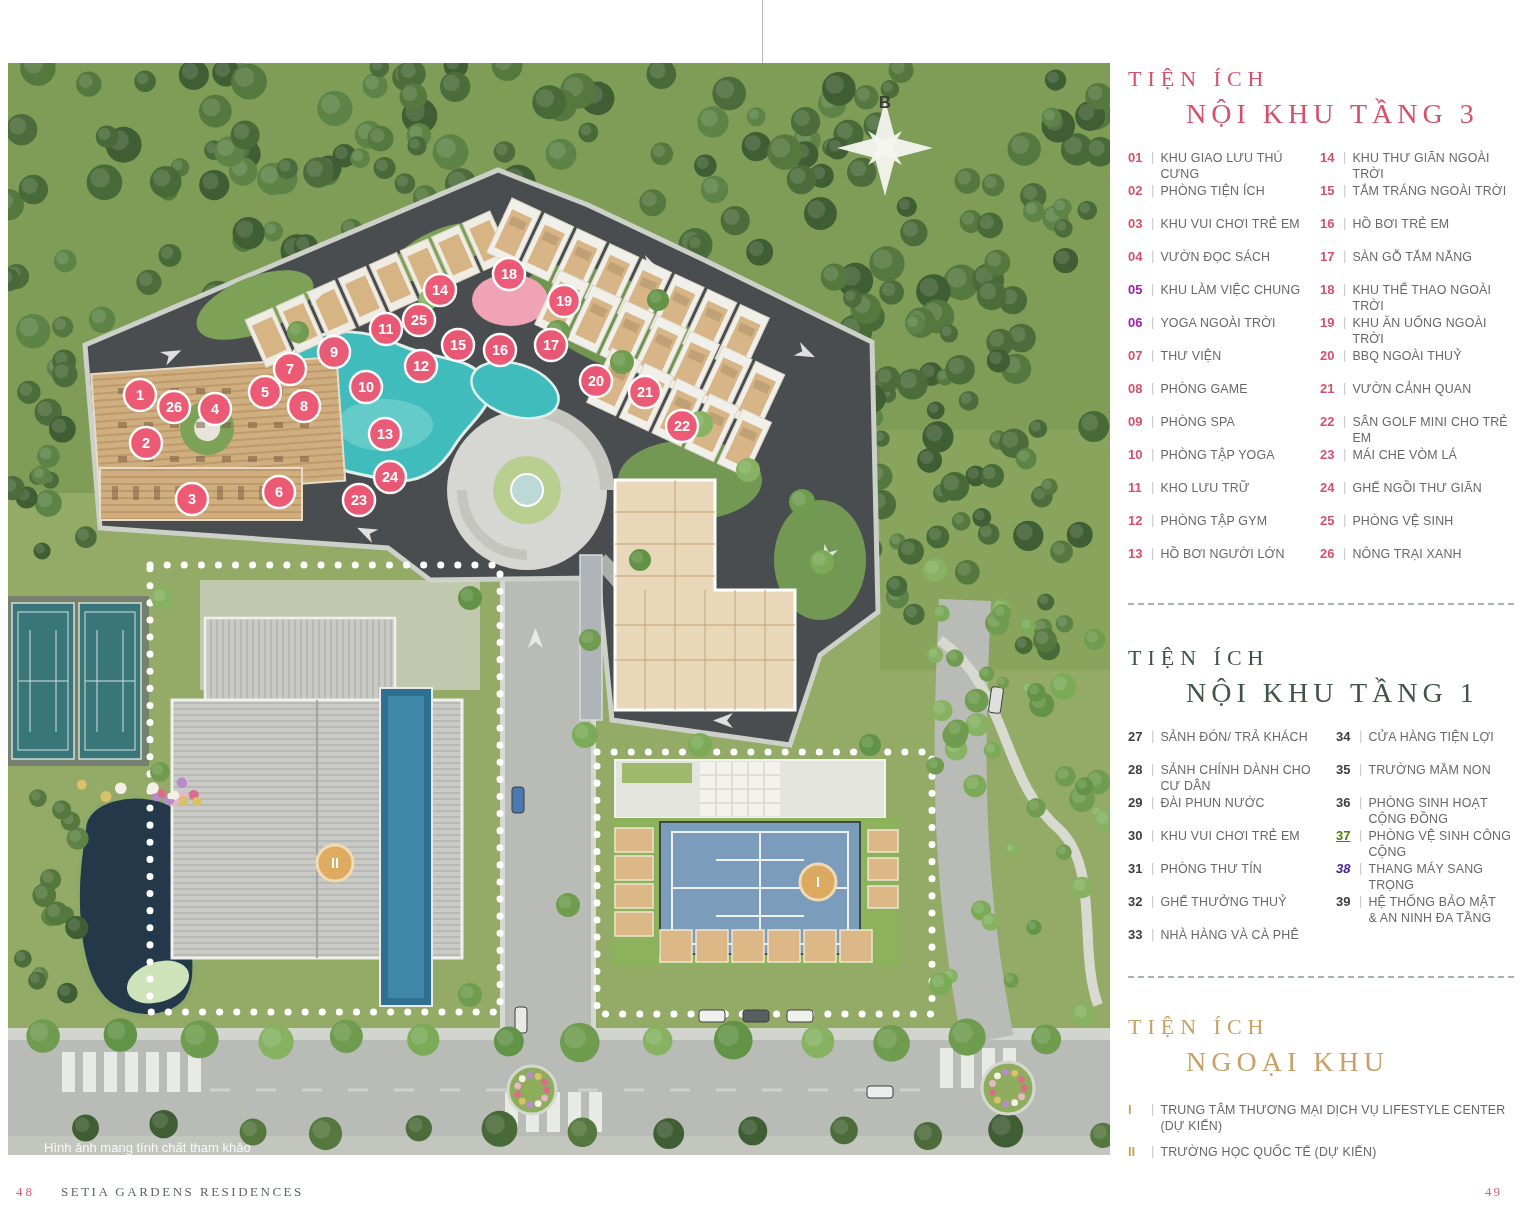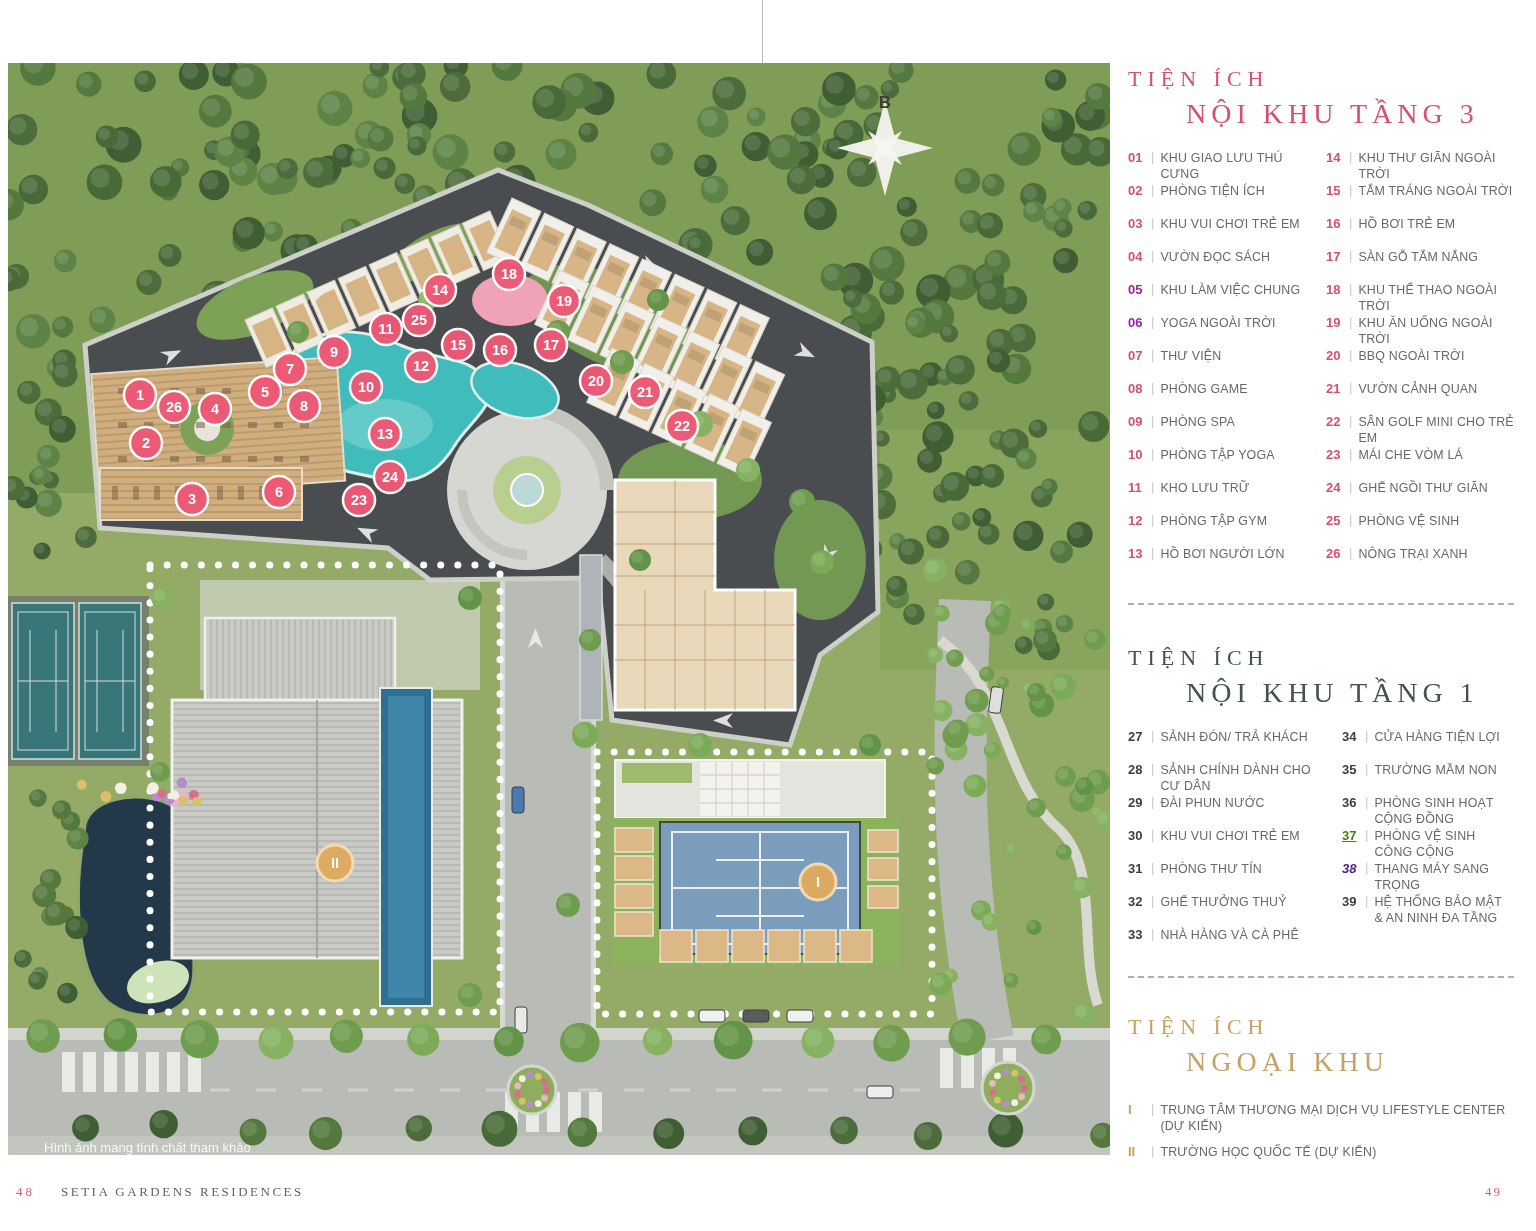--- a/index.html
+++ b/index.html
@@ -14,21 +14,21 @@
   
   .map-wrap { position:absolute; left:8px; top:63px; width:1102px; height:1092px; }
   .map-wrap svg { display:block; }
 
   
   .legend { position:absolute; left:1128px; top:64px; width:386px; }
   .sec-header .eyebrow { display:block; font-family:"Liberation Serif", serif; font-size:22px;
       letter-spacing:6px; line-height:30px; }
   .sec-header .title { display:block; font-family:"Liberation Serif", serif; font-size:28px;
       letter-spacing:5px; line-height:40px; margin-left:58px; white-space:nowrap; }
-  .cols { display:grid; column-gap:8px; margin-top:16px; }
+  .cols { display:grid; column-gap:2px; margin-top:16px; }
   .sec0 .cols { grid-template-columns:190px 1fr; }
   .sec1 .cols { grid-template-columns:206px 1fr; }
   .sec2 .cols { grid-template-columns:1fr; margin-top:20px; }
   .li { display:flex; align-items:flex-start; min-height:33px; }
   .sec2 .li { min-height:42px; }
   .li .num { font-weight:bold; font-size:13px; line-height:15px; min-width:20px; text-align:left; }
   .li .sep { color:#c9c9c9; margin:0 6px 0 3px; font-size:13px; line-height:14px; }
   .li .lab { color:#686868; font-size:12.4px; line-height:16px; letter-spacing:0.2px; }
   .rule { height:0; border-top:2px dashed #aab1b1; }
   .rule.r0 { margin:24px 0 38px 0; }
@@ -1303,21 +1303,21 @@
               <span class="lab">KHU THỂ THAO NGOÀI TRỜI</span>
             </div>
             <div class="li">
               <span class="num" style="color: rgb(214, 80, 108);">19</span>
               <span class="sep">|</span>
               <span class="lab">KHU ĂN UỐNG NGOÀI TRỜI</span>
             </div>
             <div class="li">
               <span class="num" style="color: rgb(214, 80, 108);">20</span>
               <span class="sep">|</span>
-              <span class="lab">BBQ NGOÀI TRỜI</span>
+              <span class="lab">BBQ NGOÀI THUỶ</span>
             </div>
             <div class="li">
               <span class="num" style="color: rgb(214, 80, 108);">21</span>
               <span class="sep">|</span>
               <span class="lab">VƯỜN CẢNH QUAN</span>
             </div>
             <div class="li">
               <span class="num" style="color: rgb(214, 80, 108);">22</span>
               <span class="sep">|</span>
               <span class="lab">SÂN GOLF MINI CHO TRẺ EM</span>

